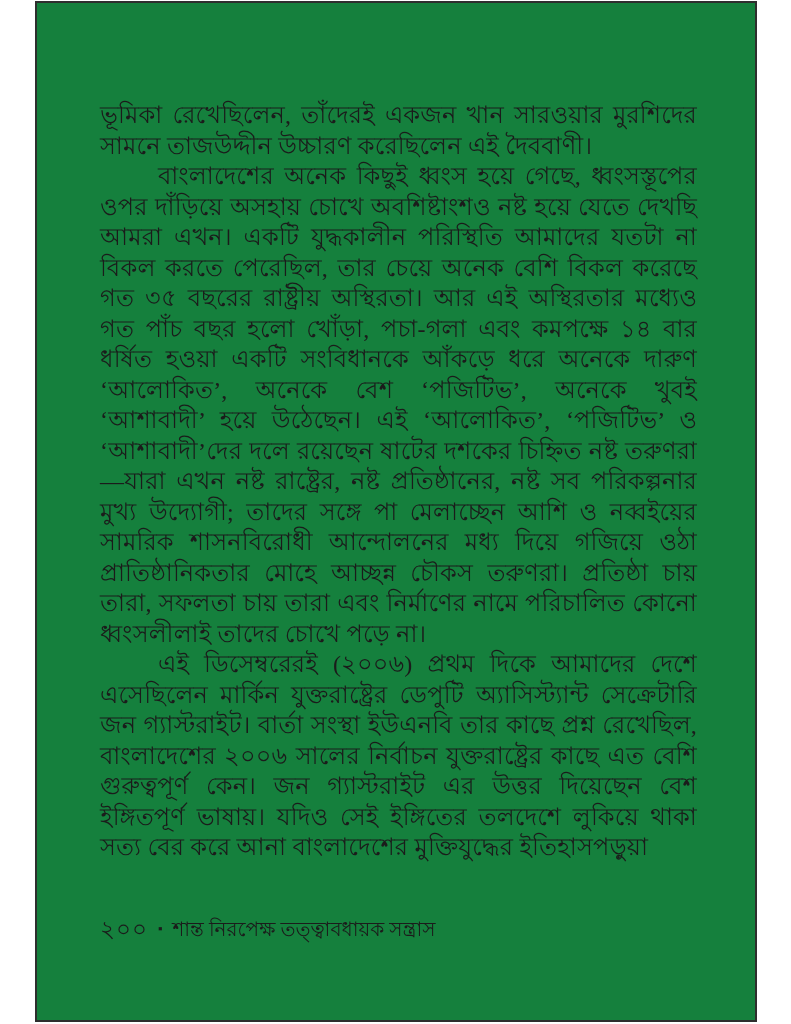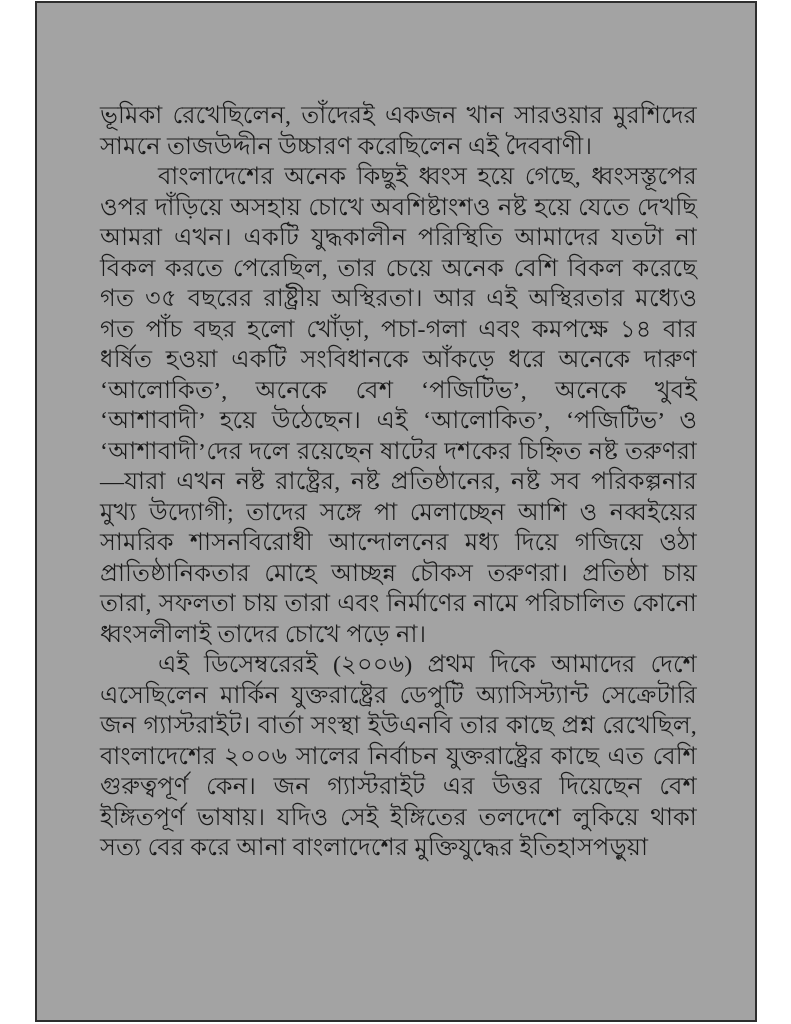--- a/index.html
+++ b/index.html
@@ -15,21 +15,21 @@
     font-family: "Liberation Serif", "DejaVu Serif", serif;
   }
   .scan-frame {
     position: absolute;
     left: 35px;
     top: 1px;
     width: 722px;
     height: 1021px;
     box-sizing: border-box;
     border: 2px solid #2e2e2e;
-    background: #a3a3a3;
+    background: #15803d;
     overflow: hidden;
   }
   .text-block {
     position: absolute;
     left: 63px;
     top: 97px;
     width: 597px;
     color: #1b1b1b;
     font-size: 24px;
     line-height: 30.5px;
@@ -71,14 +71,19 @@
 <body>
 
 <div class="scan-frame">
 
   <div class="text-block">
     <p class="para">ভূমিকা রেখেছিলেন, তাঁদেরই একজন খান সারওয়ার মুরশিদের সামনে তাজউদ্দীন উচ্চারণ করেছিলেন এই দৈববাণী।</p>
     <p class="para indent">বাংলাদেশের অনেক কিছুই ধ্বংস হয়ে গেছে, ধ্বংসস্তূপের ওপর দাঁড়িয়ে অসহায় চোখে অবশিষ্টাংশও নষ্ট হয়ে যেতে দেখছি আমরা এখন। একটি যুদ্ধকালীন পরিস্থিতি আমাদের যতটা না বিকল করতে পেরেছিল, তার চেয়ে অনেক বেশি বিকল করেছে গত ৩৫ বছরের রাষ্ট্রীয় অস্থিরতা। আর এই অস্থিরতার মধ্যেও গত পাঁচ বছর হলো খোঁড়া, পচা-গলা এবং কমপক্ষে ১৪ বার ধর্ষিত হওয়া একটি সংবিধানকে আঁকড়ে ধরে অনেকে দারুণ ‘আলোকিত’, অনেকে বেশ ‘পজিটিভ’, অনেকে খুবই ‘আশাবাদী’ হয়ে উঠেছেন। এই ‘আলোকিত’, ‘পজিটিভ’ ও ‘আশাবাদী’দের দলে রয়েছেন ষাটের দশকের চিহ্নিত নষ্ট তরুণরা—যারা এখন নষ্ট রাষ্ট্রের, নষ্ট প্রতিষ্ঠানের, নষ্ট সব পরিকল্পনার মুখ্য উদ্যোগী; তাদের সঙ্গে পা মেলাচ্ছেন আশি ও নব্বইয়ের সামরিক শাসনবিরোধী আন্দোলনের মধ্য দিয়ে গজিয়ে ওঠা প্রাতিষ্ঠানিকতার মোহে আচ্ছন্ন চৌকস তরুণরা। প্রতিষ্ঠা চায় তারা, সফলতা চায় তারা এবং নির্মাণের নামে পরিচালিত কোনো ধ্বংসলীলাই তাদের চোখে পড়ে না।</p>
     <p class="para indent">এই ডিসেম্বরেরই (২০০৬) প্রথম দিকে আমাদের দেশে এসেছিলেন মার্কিন যুক্তরাষ্ট্রের ডেপুটি অ্যাসিস্ট্যান্ট সেক্রেটারি জন গ্যাস্টরাইট। বার্তা সংস্থা ইউএনবি তার কাছে প্রশ্ন রেখেছিল, বাংলাদেশের ২০০৬ সালের নির্বাচন যুক্তরাষ্ট্রের কাছে এত বেশি গুরুত্বপূর্ণ কেন। জন গ্যাস্টরাইট এর উত্তর দিয়েছেন বেশ ইঙ্গিতপূর্ণ ভাষায়। যদিও সেই ইঙ্গিতের তলদেশে লুকিয়ে থাকা সত্য বের করে আনা বাংলাদেশের মুক্তিযুদ্ধের ইতিহাসপড়ুয়া</p>
   </div>
 
+  <div class="page-footer">
+    <span class="page-num">২০০</span>
+    <span class="sep">▪</span>
+    <span class="book-title">শান্ত নিরপেক্ষ তত্ত্বাবধায়ক সন্ত্রাস</span>
+  </div>
 
 </div>
 
 </body></html>

